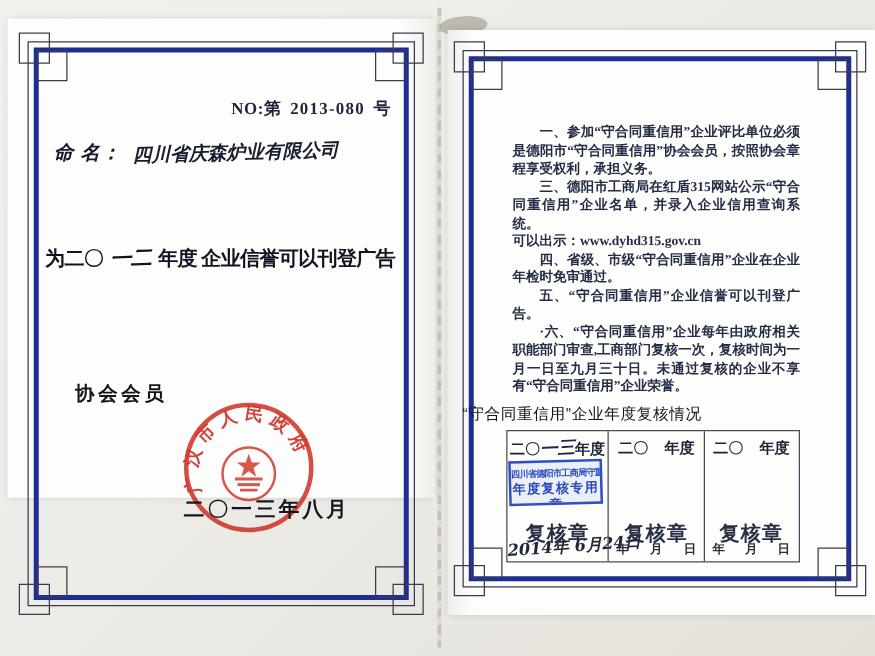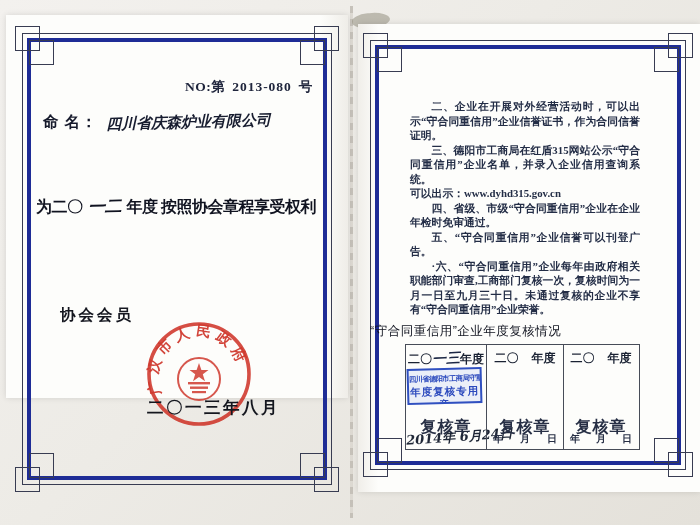--- a/index.html
+++ b/index.html
@@ -35,21 +35,21 @@
   .corn.tl{left:0;top:0}   .corn.tl::before{left:-8px;top:-8px}   .corn.tl::after{left:6px;top:6px}
   .corn.tr{right:0;top:0}  .corn.tr::before{right:-8px;top:-8px}  .corn.tr::after{right:6px;top:6px}
   .corn.bl{left:0;bottom:0}.corn.bl::before{left:-8px;bottom:-8px}.corn.bl::after{left:6px;bottom:6px}
   .corn.br{right:0;bottom:0}.corn.br::before{right:-8px;bottom:-8px}.corn.br::after{right:6px;bottom:6px}
 
   
   .no-line{position:absolute;left:179px;top:63px;font-size:13.5px;color:#20263d;
     font-weight:bold;letter-spacing:.5px;white-space:nowrap;}
   .no-line .num{font-weight:600;letter-spacing:1px;padding:0 3px;}
   .name-line{position:absolute;left:37px;top:97px;white-space:nowrap;color:#15192b;}
-  .name-label{font-size:15.5px;font-weight:bold;letter-spacing:1px;}
+  .name-label{font-size:15.5px;font-weight:bold;letter-spacing:1px;font-style:italic;}
   .hand{display:inline-block;font-style:italic;font-family:"DejaVu Serif",serif;}
   .name-value{font-size:15px;font-weight:bold;transform:rotate(-1.5deg);margin-left:5px;color:#181d30;}
   .award-line{position:absolute;left:30px;top:180px;width:260px;font-size:16px;font-weight:bold;
     color:#101320;letter-spacing:-.5px;white-space:nowrap;}
   .award-line .hand{font-size:17px;transform:rotate(-2deg);padding:0 2px;}
   .issue-line{position:absolute;left:54px;top:290px;font-size:15.5px;font-weight:bold;
     letter-spacing:3px;color:#14161f;}
   .gov-seal{position:absolute;left:138px;top:304px;width:110px;height:110px;z-index:1;opacity:.92;}
   .date-line{position:absolute;left:141px;top:382px;font-size:16.5px;font-weight:bold;
     letter-spacing:2.5px;color:#14161e;z-index:2;white-space:nowrap;}
@@ -115,21 +115,21 @@
     </div>
 
     <div class="name-line">
       <span class="name-label">命 名：</span>
       <span class="hand name-value">四川省庆森炉业有限公司</span>
     </div>
 
     <div class="award-line">
       <span>为二〇</span>
       <span class="hand">一二</span>
-      <span>年度 按照协会章程享受权利</span>
+      <span>年度 企业信誉可以刊登广告</span>
     </div>
 
     <div class="issue-line">协会会员</div>
 
     <svg class="gov-seal" viewBox="0 0 110 110">
       <circle cx="55" cy="55" r="50" fill="none" stroke="#cc2a1e" stroke-width="3.6" opacity=".9"></circle>
       <defs>
         <path id="sealArc" d="M 21 81 A 41 41 0 1 1 89 81" fill="none"></path>
       </defs>
       <text font-size="14.5" font-weight="bold" fill="#cc2a1e" letter-spacing="5" opacity=".95">
@@ -151,21 +151,21 @@
     <div class="frame-thin">
       <div class="frame-blue"></div>
       <span class="corn tl"></span>
       <span class="corn tr"></span>
       <span class="corn bl"></span>
       <span class="corn br"></span>
     </div>
 
 
     <div class="notice-block">
-      <p>二、企业在开展对外经营活动时，可以出示“守合同重信用”企业信誉证书，作为合同信誉证明。</p>
+      <p>一、参加“守合同重信用”企业评比单位必须是德阳市“守合同重信用”协会会员，按照协会章程享受权利，承担义务。</p>
       <p>三、德阳市工商局在红盾315网站公示“守合同重信用”企业名单，并录入企业信用查询系统。</p>
       <p class="noindent">可以出示：www.dyhd315.gov.cn</p>
       <p>四、省级、市级“守合同重信用”企业在企业年检时免审通过。</p>
       <p>五、“守合同重信用”企业信誉可以刊登广告。</p>
       <p>·六、“守合同重信用”企业每年由政府相关职能部门审查,工商部门复核一次，复核时间为一月一日至九月三十日。未通过复核的企业不享有“守合同重信用”企业荣誉。</p>
     </div>
 
     <div class="rp-section">“守合同重信用”企业年度复核情况</div>
 
     <div class="review-table">

